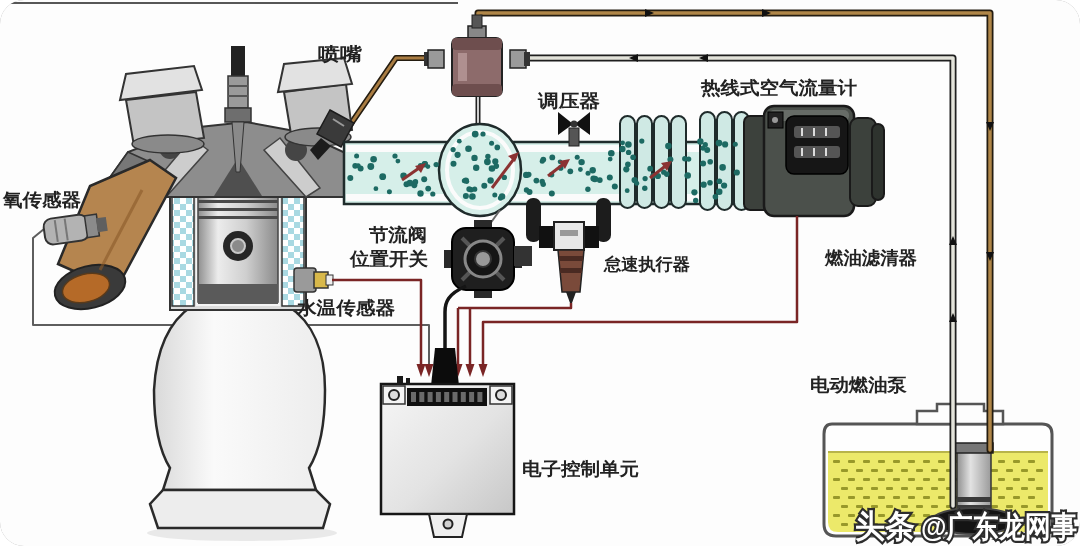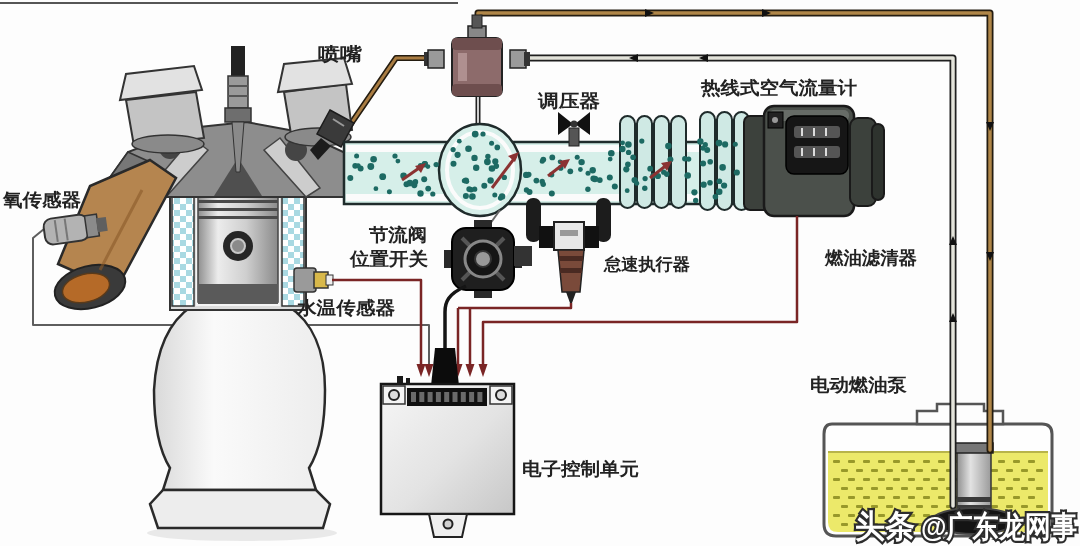--- a/index.html
+++ b/index.html
@@ -1,17 +1,17 @@
 <!DOCTYPE html>
 <html lang="zh"><head>
 <meta charset="utf-8">
 <style>
   html,body{margin:0;padding:0;background:#fff;}
   #stage{position:relative;width:1080px;height:546px;background:#a3a3a3;overflow:hidden;
-         font-family:"Liberation Sans",sans-serif;}
+         font-family:"Liberation Sans",sans-serif;border-radius:24px;}
   svg{display:block}
   .lbl{fill:#222;font-weight:600;font-size:18px;}
   .lbl-small{fill:#222;font-weight:600;font-size:17px;}
   .wm{fill:#ffffff;stroke:#2d2d2d;stroke-width:4.5px;paint-order:stroke;font-weight:bold;}
   .pipe-dark{stroke:#241c10;stroke-width:7;fill:none;stroke-linejoin:round;stroke-linecap:round;}
   .pipe-dark2{stroke:#1f1f1f;stroke-width:7;fill:none;stroke-linejoin:round;stroke-linecap:round;}
   .pipe-brown{stroke:#b08648;stroke-width:3.5;fill:none;stroke-linejoin:round;stroke-linecap:round;}
   .pipe-grey{stroke:#e3e3da;stroke-width:3.5;fill:none;stroke-linejoin:round;stroke-linecap:round;}
   .wire-red{stroke:#7a2525;stroke-width:2.5;fill:none;stroke-linejoin:round;}
   .wire-grey{stroke:#5e5e5e;stroke-width:2;fill:none;stroke-linejoin:round;}

